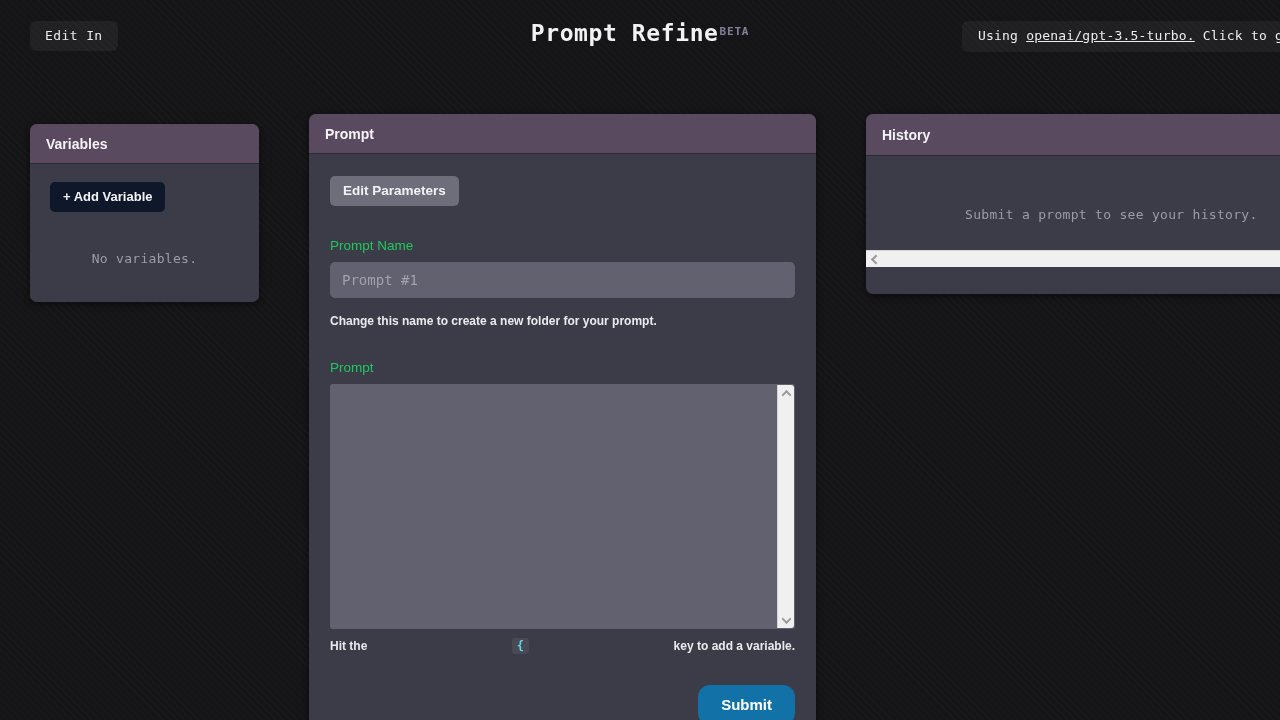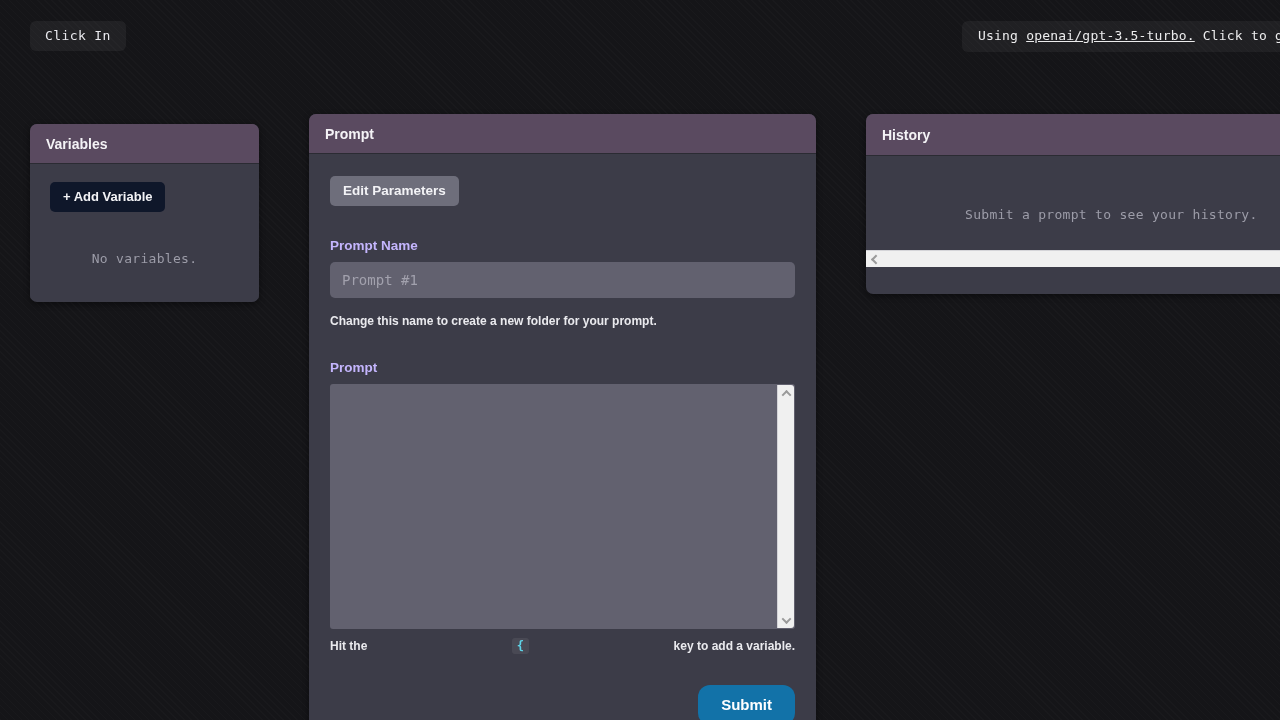--- a/index.html
+++ b/index.html
@@ -171,22 +171,22 @@
     font-family: "Liberation Sans", sans-serif;
     font-size: 13.5px;
     font-weight: bold;
     padding: 7px 13px 8px;
     cursor: pointer;
   }
 
   .field-label {
     margin-top: 32px;
     font-size: 13.5px;
-    font-weight: bold;
-    color: #c4b5fd;
+    font-weight: normal;
+    color: #22c55e;
   }
 
   .text-input {
     display: block;
     width: 100%;
     margin-top: 9px;
     height: 36px;
     background: #62616f;
     border: none;
     border-radius: 5px;
@@ -338,22 +338,25 @@
     align-items: center;
     justify-content: center;
   }
   .chev.left { transform: rotate(-45deg) translate(1px, 1px); }
 </style>
 </head>
 <body>
 
 <div class="header">
 
-  <button class="signin-btn">Click In</button>
-
+  <button class="signin-btn">Edit In</button>
+
+  <div class="app-title-wrap">
+    <span class="app-title">Prompt Refine</span><span class="beta-badge">BETA</span>
+  </div>
 
   <div class="model-notice">
     <span>Using </span><span class="model-link">openai/gpt-3.5-turbo.</span><span> Click to get</span>
   </div>
 
 </div>
 
 <div class="panel" id="variables-panel">
   <div class="panel-head">Variables</div>
   <div class="panel-body">

